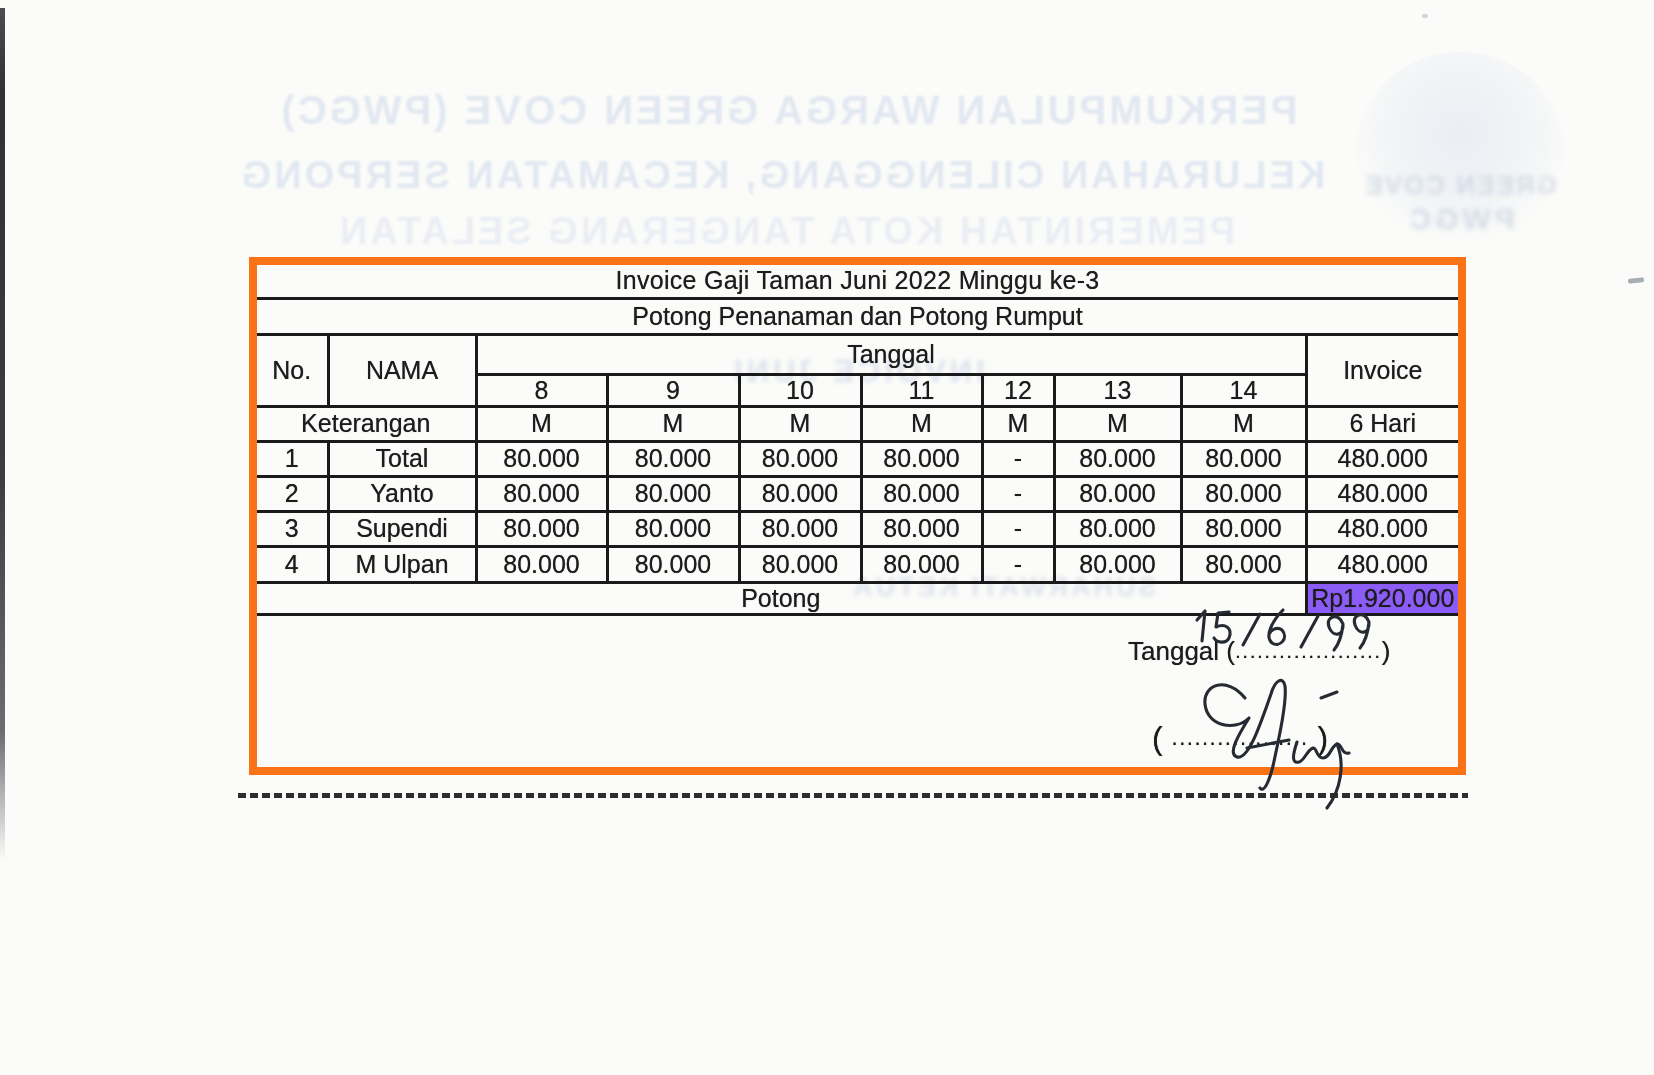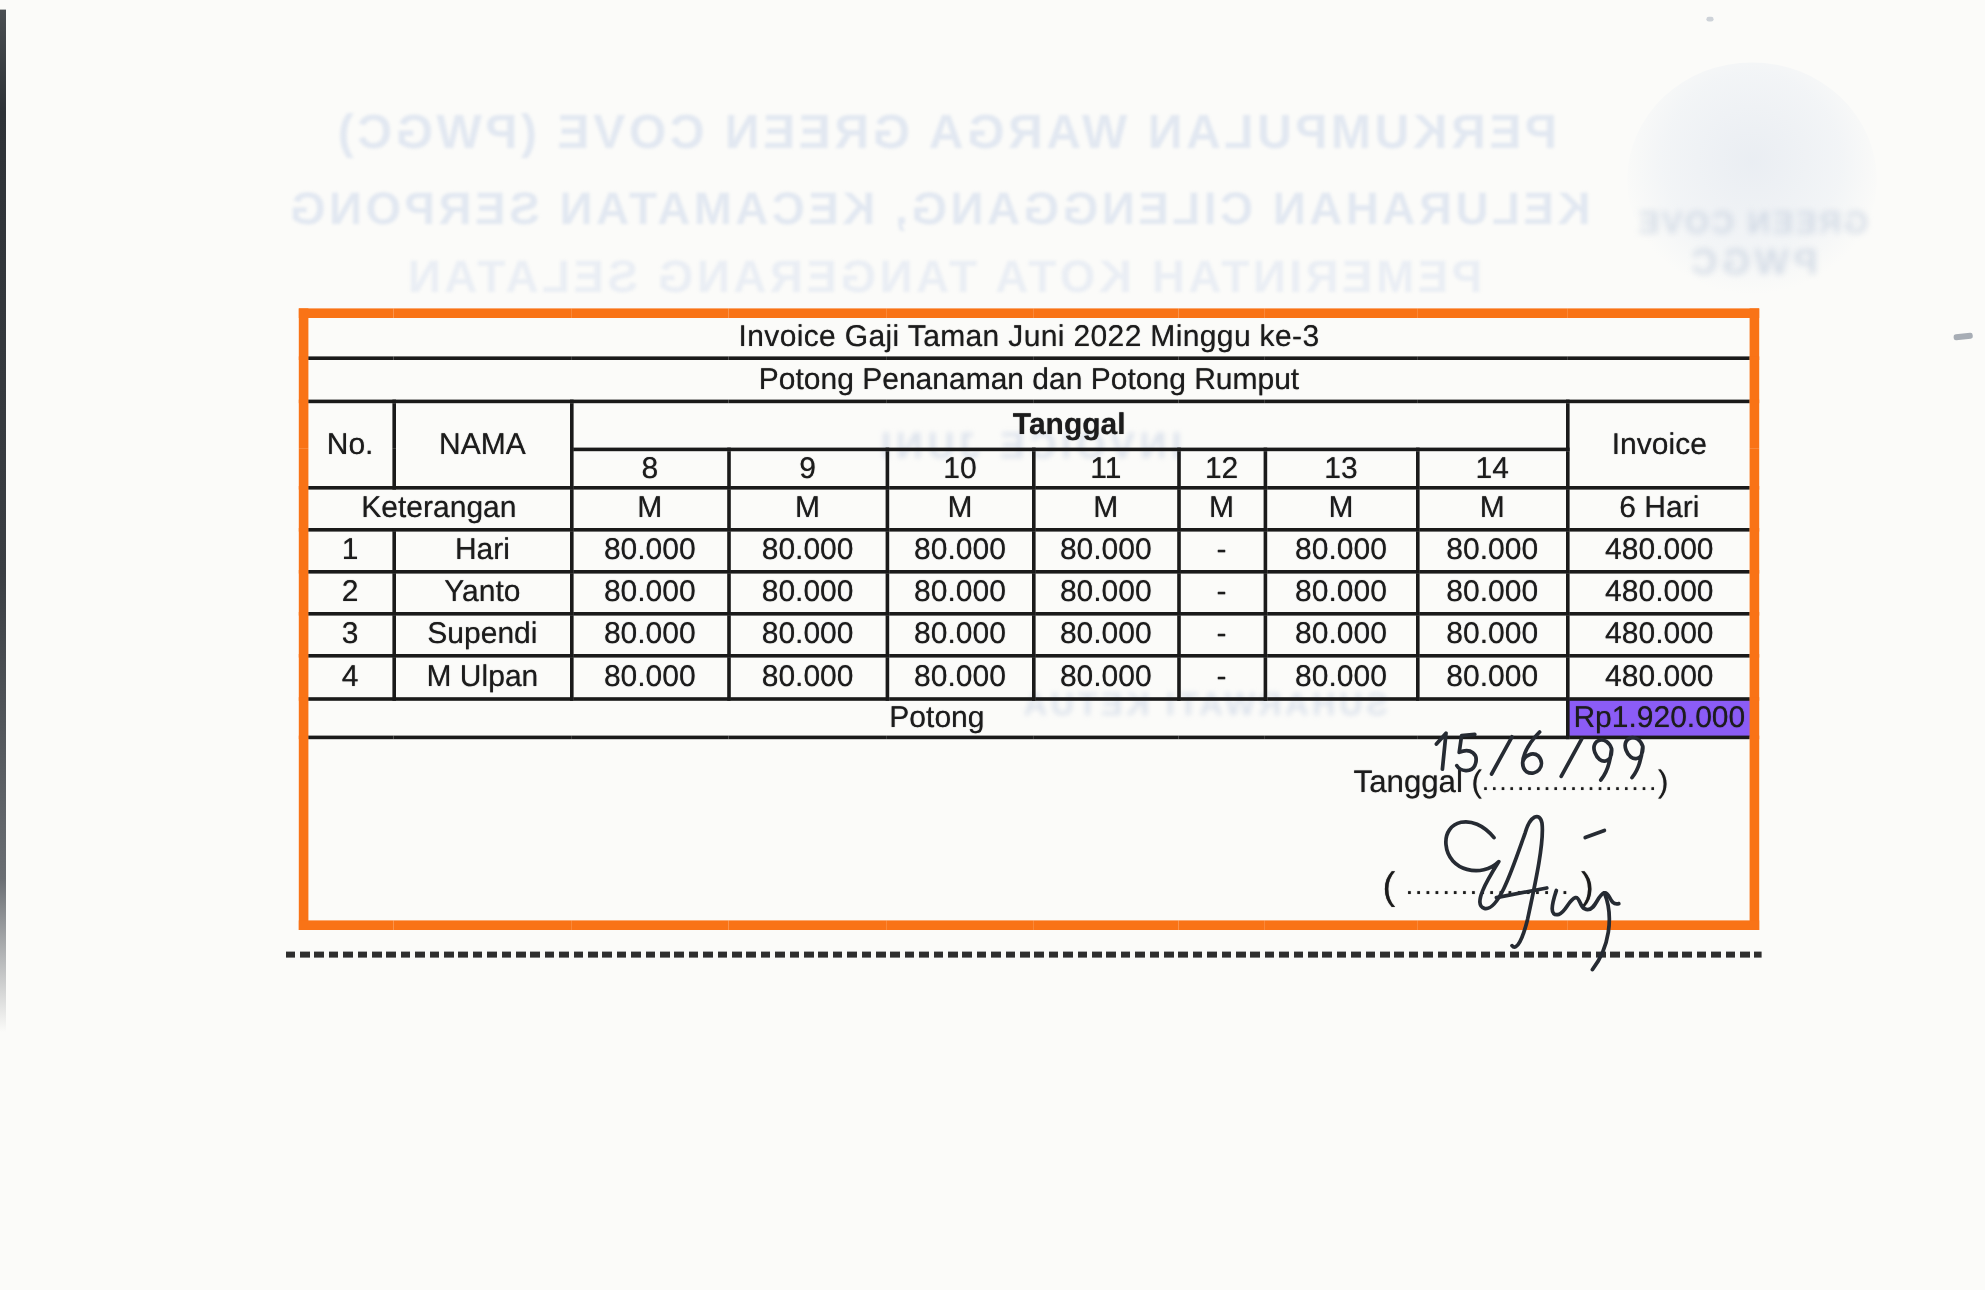--- a/index.html
+++ b/index.html
@@ -52,21 +52,21 @@
   table.invoice td{
     border:3px solid #1a1a1a;
     vertical-align:middle;text-align:center;
     font-size:25px;padding:0;
     text-shadow:0 0 0.7px rgba(25,25,25,0.75);
   }
   table.invoice{border:8px solid #f97316;}
   td.title-cell{font-size:29px;letter-spacing:0.3px;}
   td.subtitle-cell{font-size:26px;}
   td.h-no,td.h-nama{font-size:27px;}
-  td.h-tanggal{font-size:30px;font-weight:bold;}
+  td.h-tanggal{font-size:30px;}
   td.h-jumlah{font-size:26px;}
   td.h-day{font-size:27px;}
   td.k-label{font-size:26px;}
   td.k-mark{font-size:27px;}
   td.k-total{font-size:28px;}
   td.c-no{text-align:right;padding-right:6px;}
   td.c-name{text-align:left;padding-left:8px;}
   td.c-val{text-align:right;padding-right:20px;}
   td.c-dash{text-align:center;padding-right:0;}
   td.c-total{text-align:right;padding-right:12px;}
@@ -157,21 +157,21 @@
     <td class="k-mark">M</td>
     <td class="k-mark">M</td>
     <td class="k-mark">M</td>
     <td class="k-mark">M</td>
     <td class="k-mark">M</td>
     <td class="k-mark">M</td>
     <td class="k-total">6 Hari</td>
   </tr>
   <tr style="height:35px">
     <td class="c-no">1</td>
-    <td class="c-name">Hari</td>
+    <td class="c-name">Total</td>
     <td class="c-val">80.000</td>
     <td class="c-val">80.000</td>
     <td class="c-val">80.000</td>
     <td class="c-val">80.000</td>
     <td class="c-dash">-</td>
     <td class="c-val">80.000</td>
     <td class="c-val">80.000</td>
     <td class="c-total">480.000</td>
   </tr>
   <tr style="height:35px">

